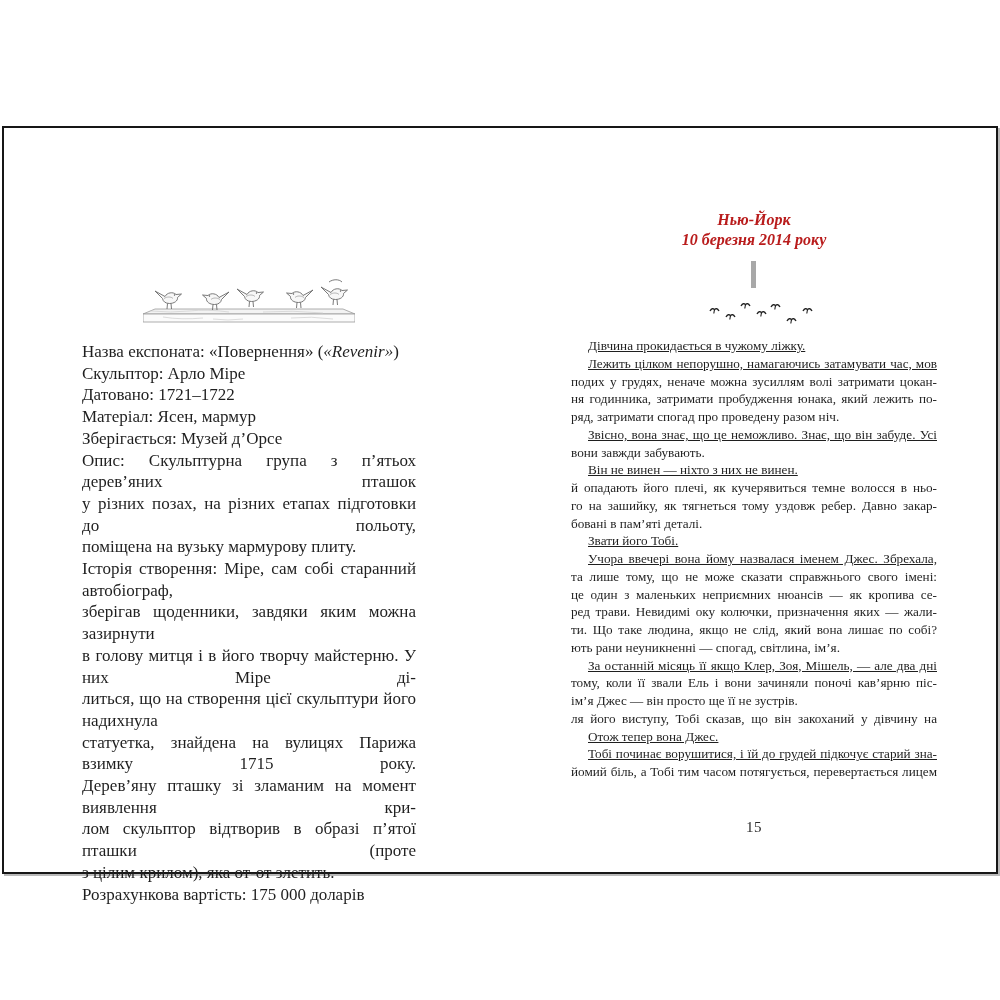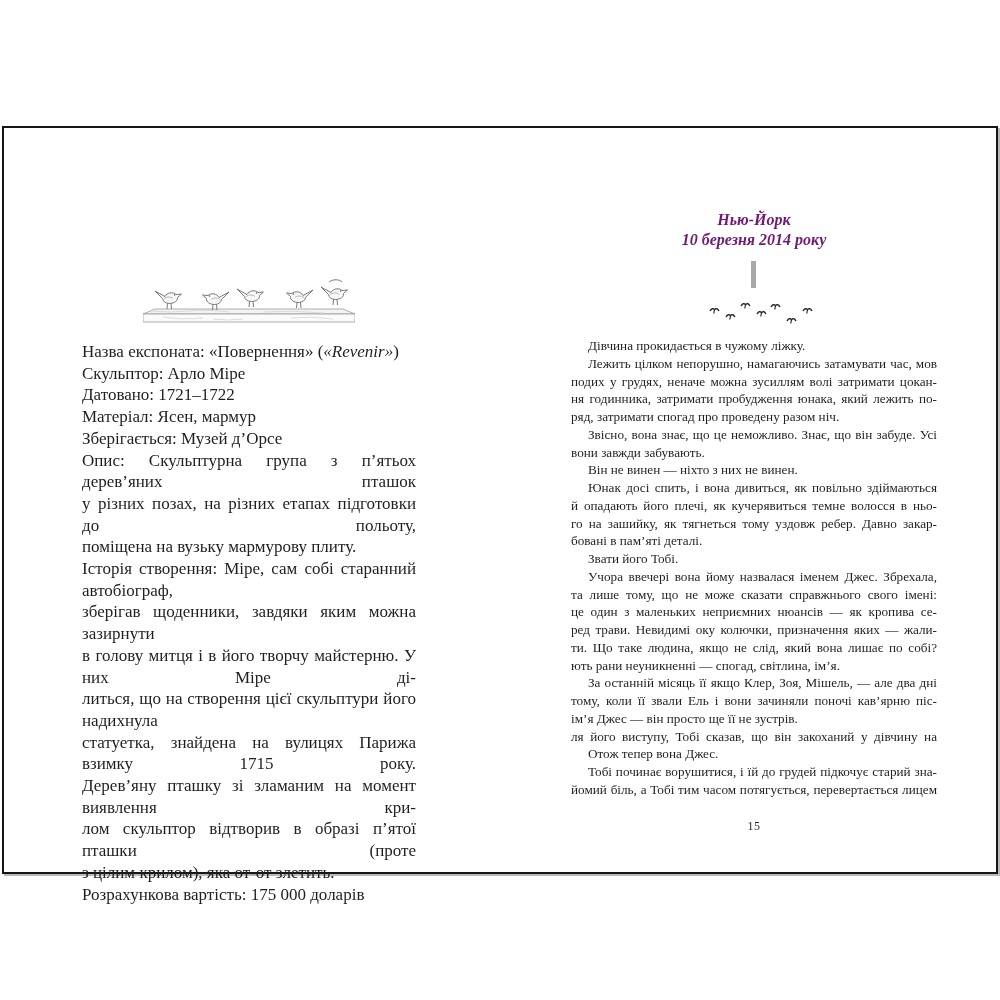--- a/index.html
+++ b/index.html
@@ -11,30 +11,30 @@
   .spread{
     position:absolute;left:2px;top:126px;width:992px;height:744px;
     background:#fff;border:2px solid #161616;box-shadow:2px 2px 0 #b9b9b9;
   }
   .spread > *{position:absolute;}
   
   .illustration{left:139px;top:150px;width:212px;height:46px;}
   .catalog{left:78px;top:213px;width:334px;font-size:17px;line-height:21.7px;}
   
   .chapter-header{left:567px;top:82px;width:366px;text-align:center;
-    font-style:italic;font-weight:600;font-size:16px;line-height:20px;color:#701a75;}
+    font-style:italic;font-weight:600;font-size:16px;line-height:20px;color:#b91c1c;}
   .orn-bar{left:747px;top:133px;width:5px;height:27px;background:#a8a8a8;}
   .orn-birds{left:697px;top:171px;width:114px;height:28px;}
   .orn-birds svg{position:absolute;}
   .bodytext{left:567px;top:209px;width:366px;font-size:13.2px;line-height:17.75px;}
-  .pagenum{left:567px;top:691px;width:366px;text-align:center;font-size:12px;letter-spacing:.5px;color:#2a2a2a;}
+  .pagenum{left:567px;top:691px;width:366px;text-align:center;font-size:15px;letter-spacing:.5px;color:#2a2a2a;}
   
   .line{min-height:1em;}
   .j{text-align:justify;text-align-last:justify;}
-  .ind{text-indent:17px;}
+  .ind{text-indent:17px;text-decoration:underline;}
   em{font-style:italic;}
 </style>
 </head>
 <body>
 
 <div class="spread">
 
   <div class="illustration">
     <svg width="212" height="46" viewBox="0 0 212 46" xmlns="http://www.w3.org/2000/svg">
       <defs>
@@ -113,21 +113,20 @@
     </div>
   <div class="bodytext">
       <div class="line ind">Дівчина прокидається в чужому ліжку.</div>
       <div class="line j ind">Лежить цілком непорушно, намагаючись затамувати час, мов</div>
       <div class="line j">подих у грудях, неначе можна зусиллям волі затримати цокан-</div>
       <div class="line j">ня годинника, затримати пробудження юнака, який лежить по-</div>
       <div class="line">ряд, затримати спогад про проведену разом ніч.</div>
       <div class="line j ind">Звісно, вона знає, що це неможливо. Знає, що він забуде. Усі</div>
       <div class="line">вони завжди забувають.</div>
       <div class="line ind">Він не винен — ніхто з них не винен.</div>
-      <div class="line j ind">Юнак досі спить, і вона дивиться, як повільно здіймаються</div>
       <div class="line j">й опадають його плечі, як кучерявиться темне волосся в ньо-</div>
       <div class="line j">го на зашийку, як тягнеться тому уздовж ребер. Давно закар-</div>
       <div class="line">бовані в пам’яті деталі.</div>
       <div class="line ind">Звати його Тобі.</div>
       <div class="line j ind">Учора ввечері вона йому назвалася іменем Джес. Збрехала,</div>
       <div class="line j">та лише тому, що не може сказати справжнього свого імені:</div>
       <div class="line j">це один з маленьких неприємних нюансів — як кропива се-</div>
       <div class="line j">ред трави. Невидимі оку колючки, призначення яких — жали-</div>
       <div class="line j">ти. Що таке людина, якщо не слід, який вона лишає по собі?</div>
       <div class="line">ють рани неуникненні — спогад, світлина, ім’я.</div>

